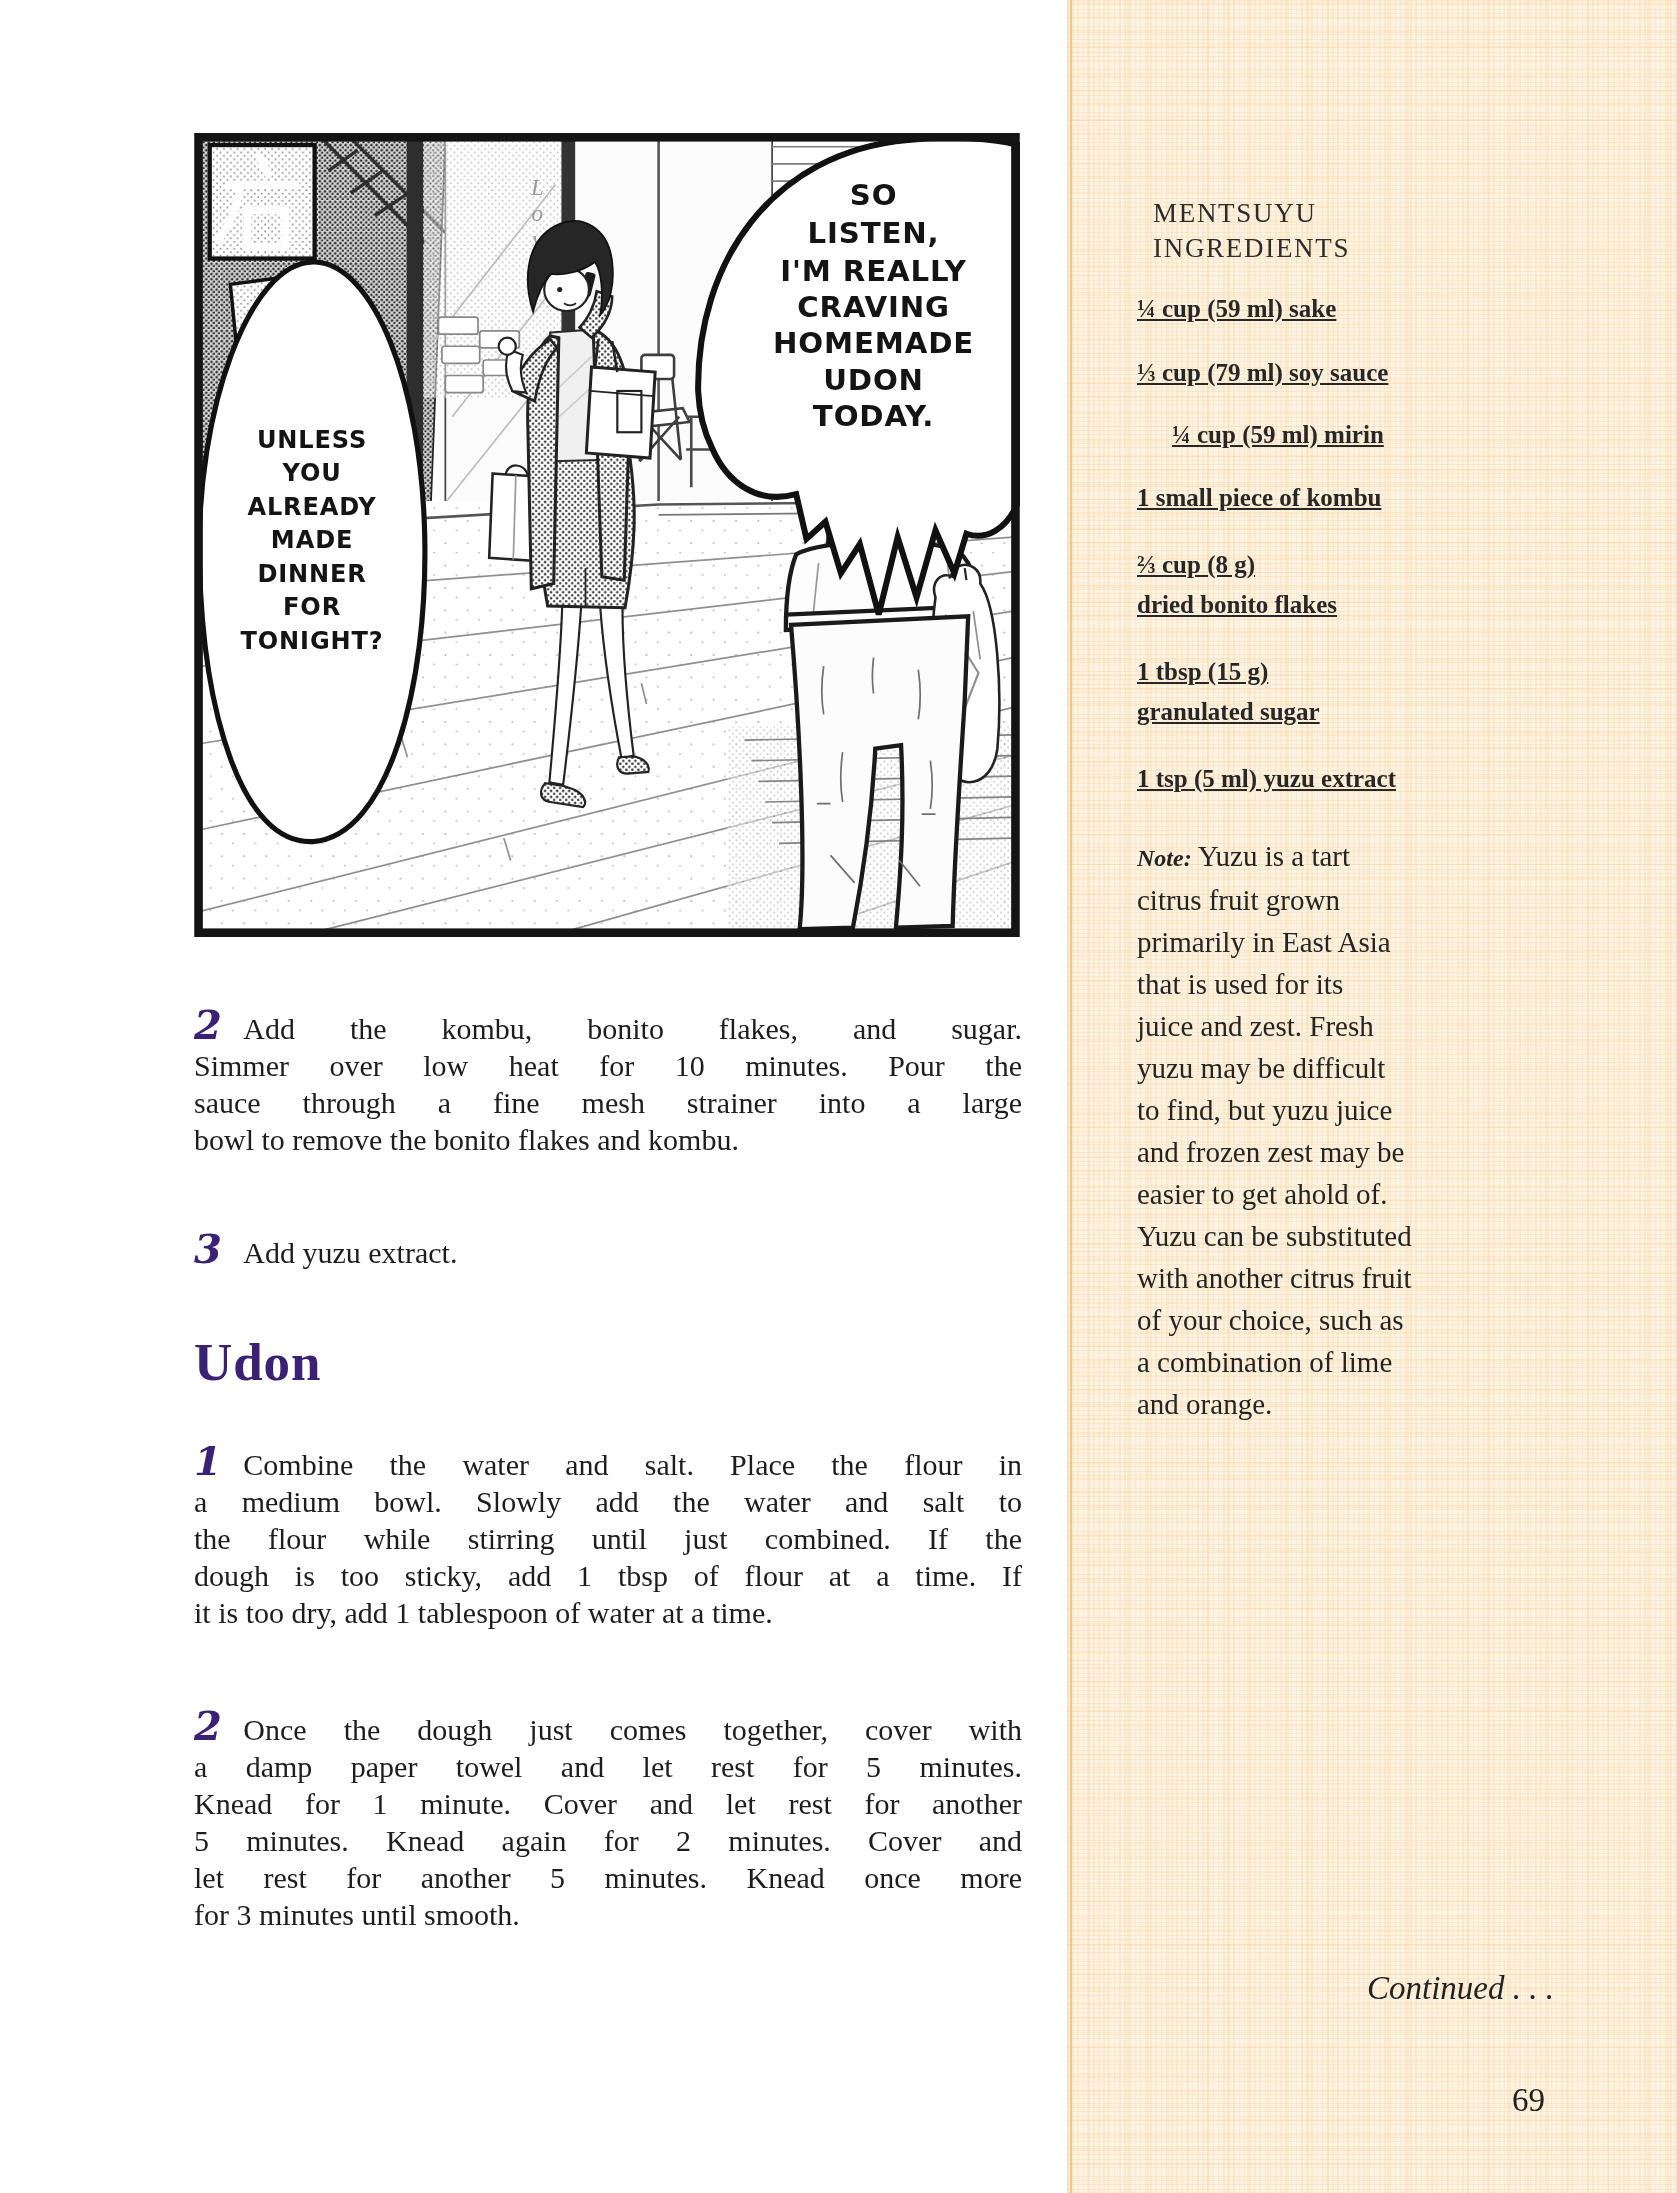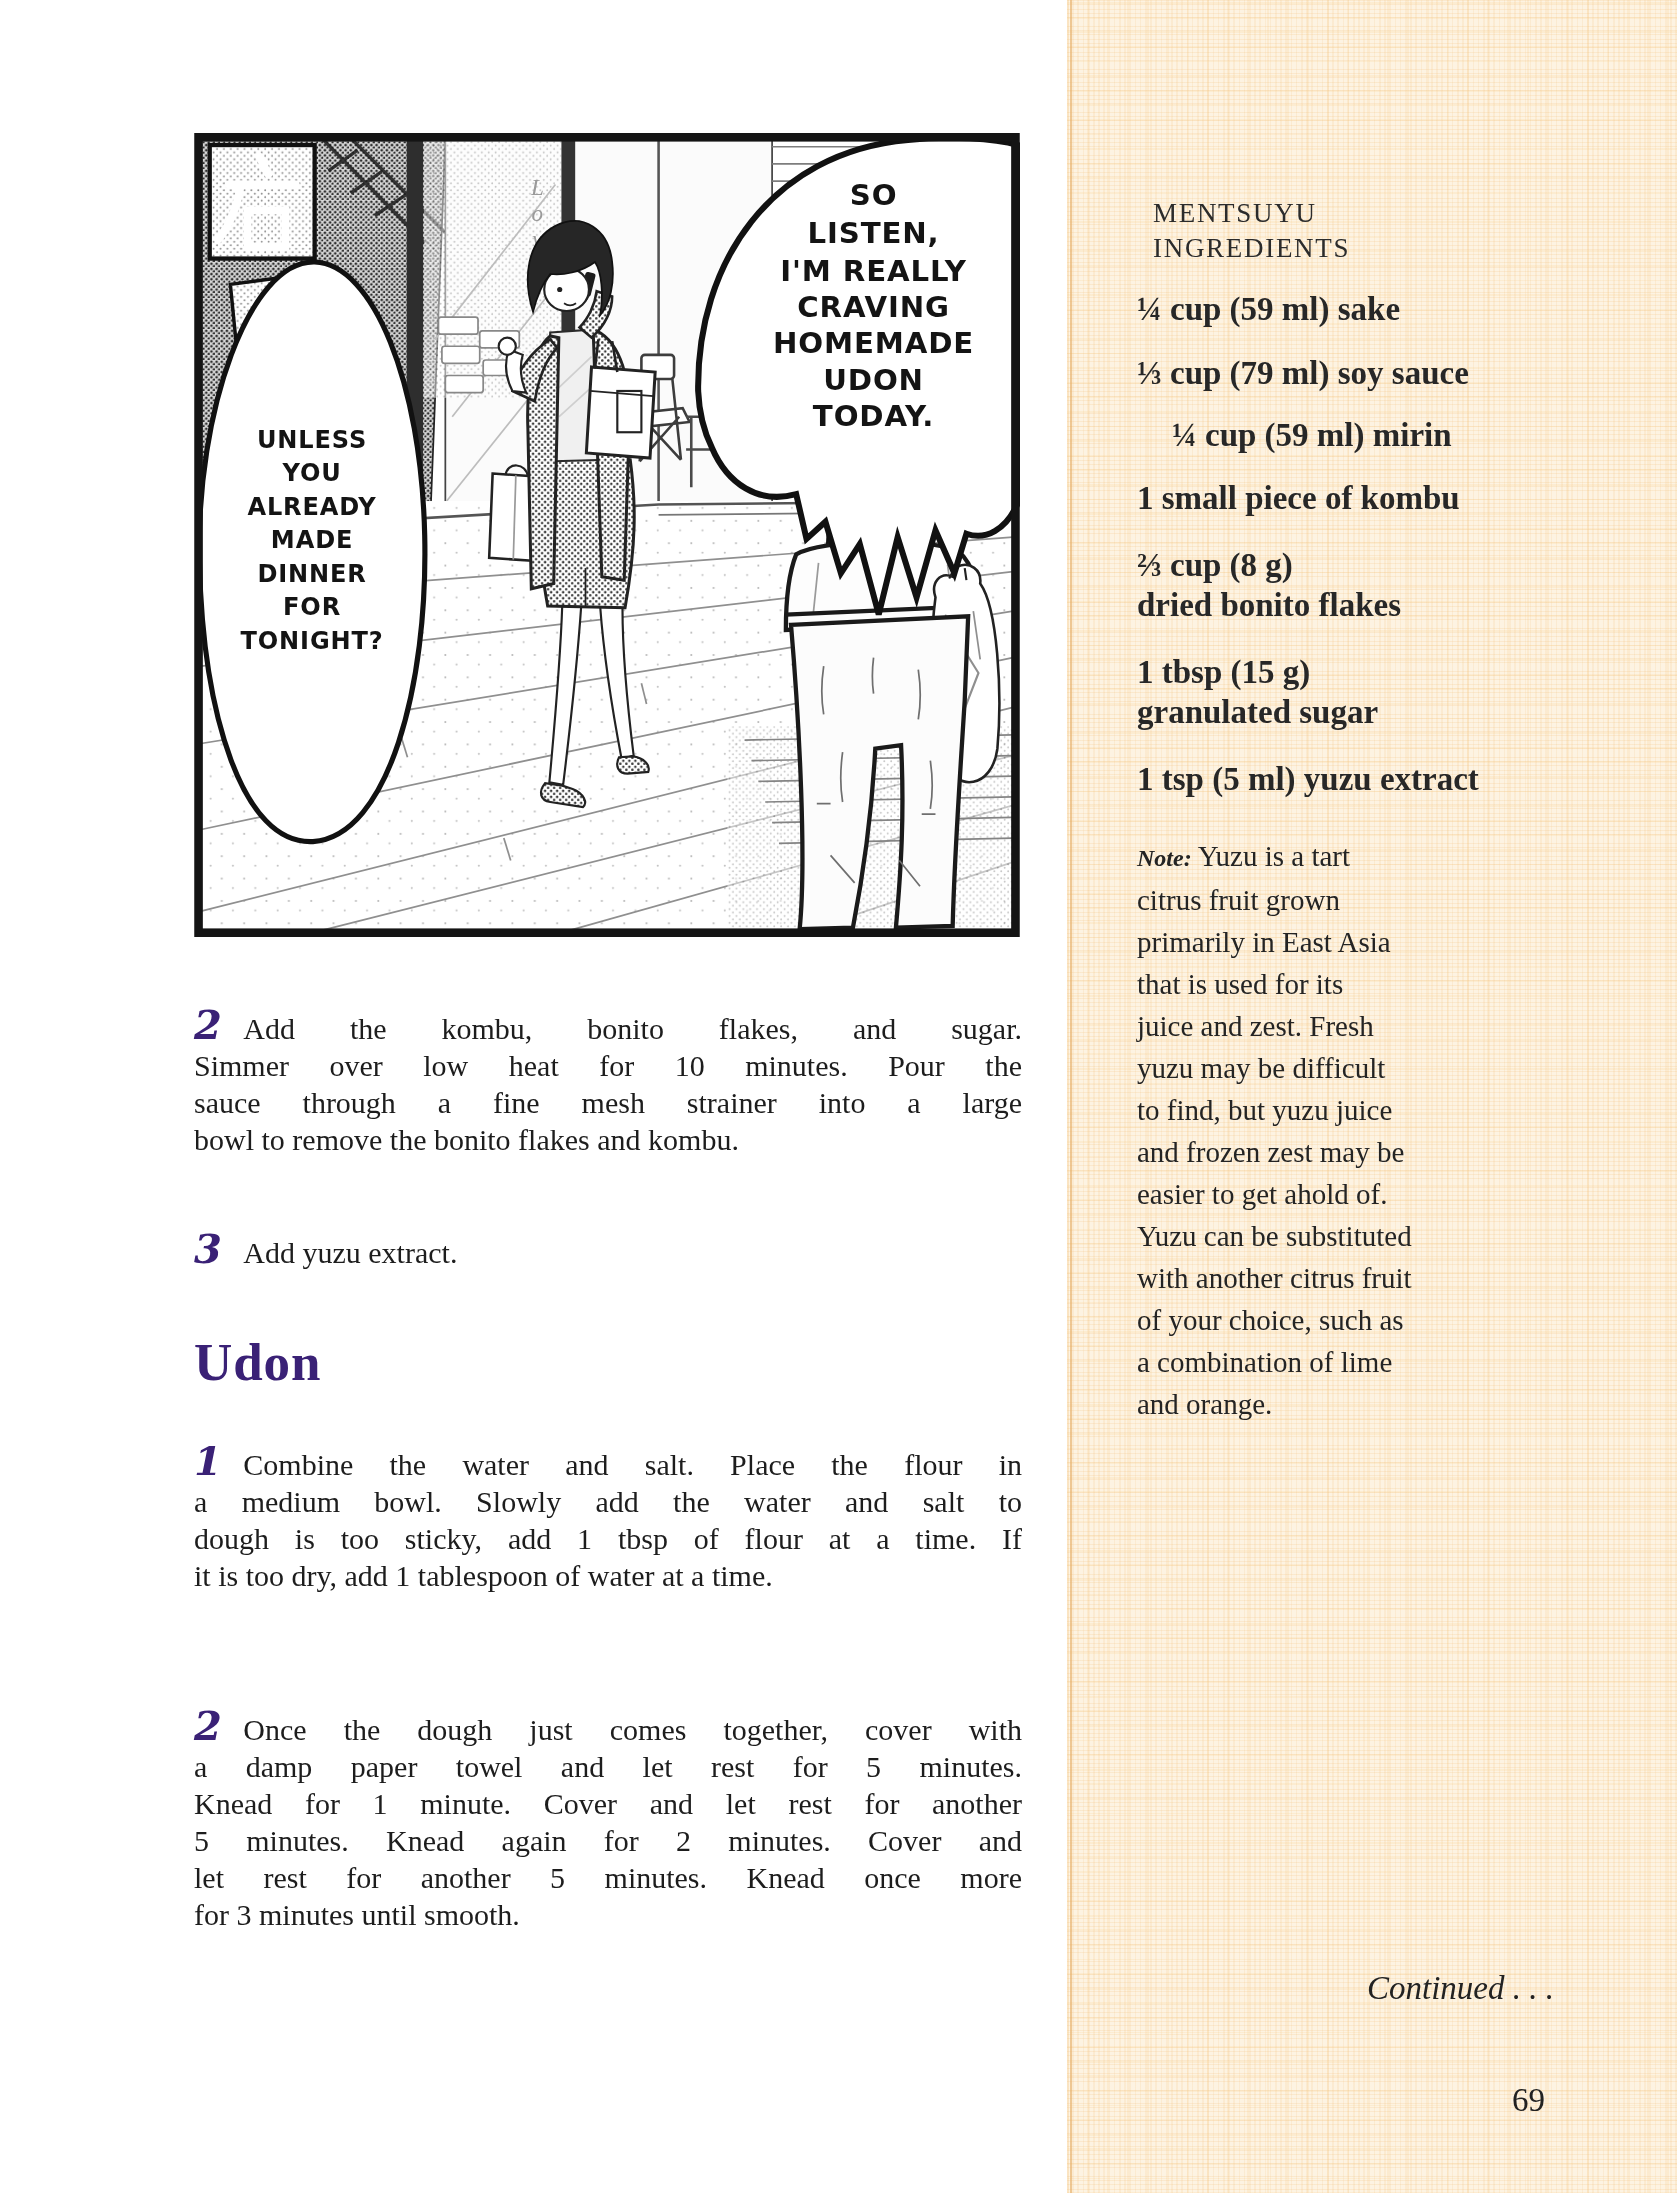--- a/index.html
+++ b/index.html
@@ -26,21 +26,21 @@
     content:""; position:absolute; left:2.6px; top:0; bottom:0; width:2.6px;
     background:rgba(231,175,104,.65);
   }
 
   .sb-head {
     position:absolute; left:1137px; top:196px;
     font-size:27px; line-height:35px; letter-spacing:1.7px; color:#2b2b2b;padding-left:16px;
   }
   .ing {
     position:absolute; left:1137px; width:447px;
-    font-weight:bold; font-size:33px; line-height:40px; color:#272727;
+    font-weight:bold; font-size:25px; line-height:40px; color:#272727;text-decoration:underline;
   }
   #ing-0 { top:289px; } #ing-1 { top:353px; } #ing-2 { top:415px;padding-left:35px; }
   #ing-3 { top:478px; } #ing-4 { top:545px; } #ing-5 { top:652px; }
   #ing-6 { top:759px; }
 
   .note {
     position:absolute; left:1137px; top:835px; width:447px;
     font-size:29px; line-height:42px; color:#242424;
   }
   .note .nlabel { font-style:italic; font-weight:bold; font-size:24px; }
@@ -397,20 +397,21 @@
 
 <div class="step" id="step-m3">
   <div class="line"><span class="num">3</span><span>Add yuzu extract.</span></div>
 </div>
 
 <div class="heading">Udon</div>
 
 <div class="step" id="step-u1">
   <div class="line just"><span class="num">1</span><span>Combine the water and salt. Place the flour in</span></div>
   <div class="line just">a medium bowl. Slowly add the water and salt to</div>
+  <div class="line just">the flour while stirring until just combined. If the</div>
   <div class="line just">dough is too sticky, add 1 tbsp of flour at a time. If</div>
   <div class="line">it is too dry, add 1 tablespoon of water at a time.</div>
 </div>
 
 <div class="step" id="step-u2">
   <div class="line just"><span class="num">2</span><span>Once the dough just comes together, cover with</span></div>
   <div class="line just">a damp paper towel and let rest for 5 minutes.</div>
   <div class="line just">Knead for 1 minute. Cover and let rest for another</div>
   <div class="line just">5 minutes. Knead again for 2 minutes. Cover and</div>
   <div class="line just">let rest for another 5 minutes. Knead once more</div>

